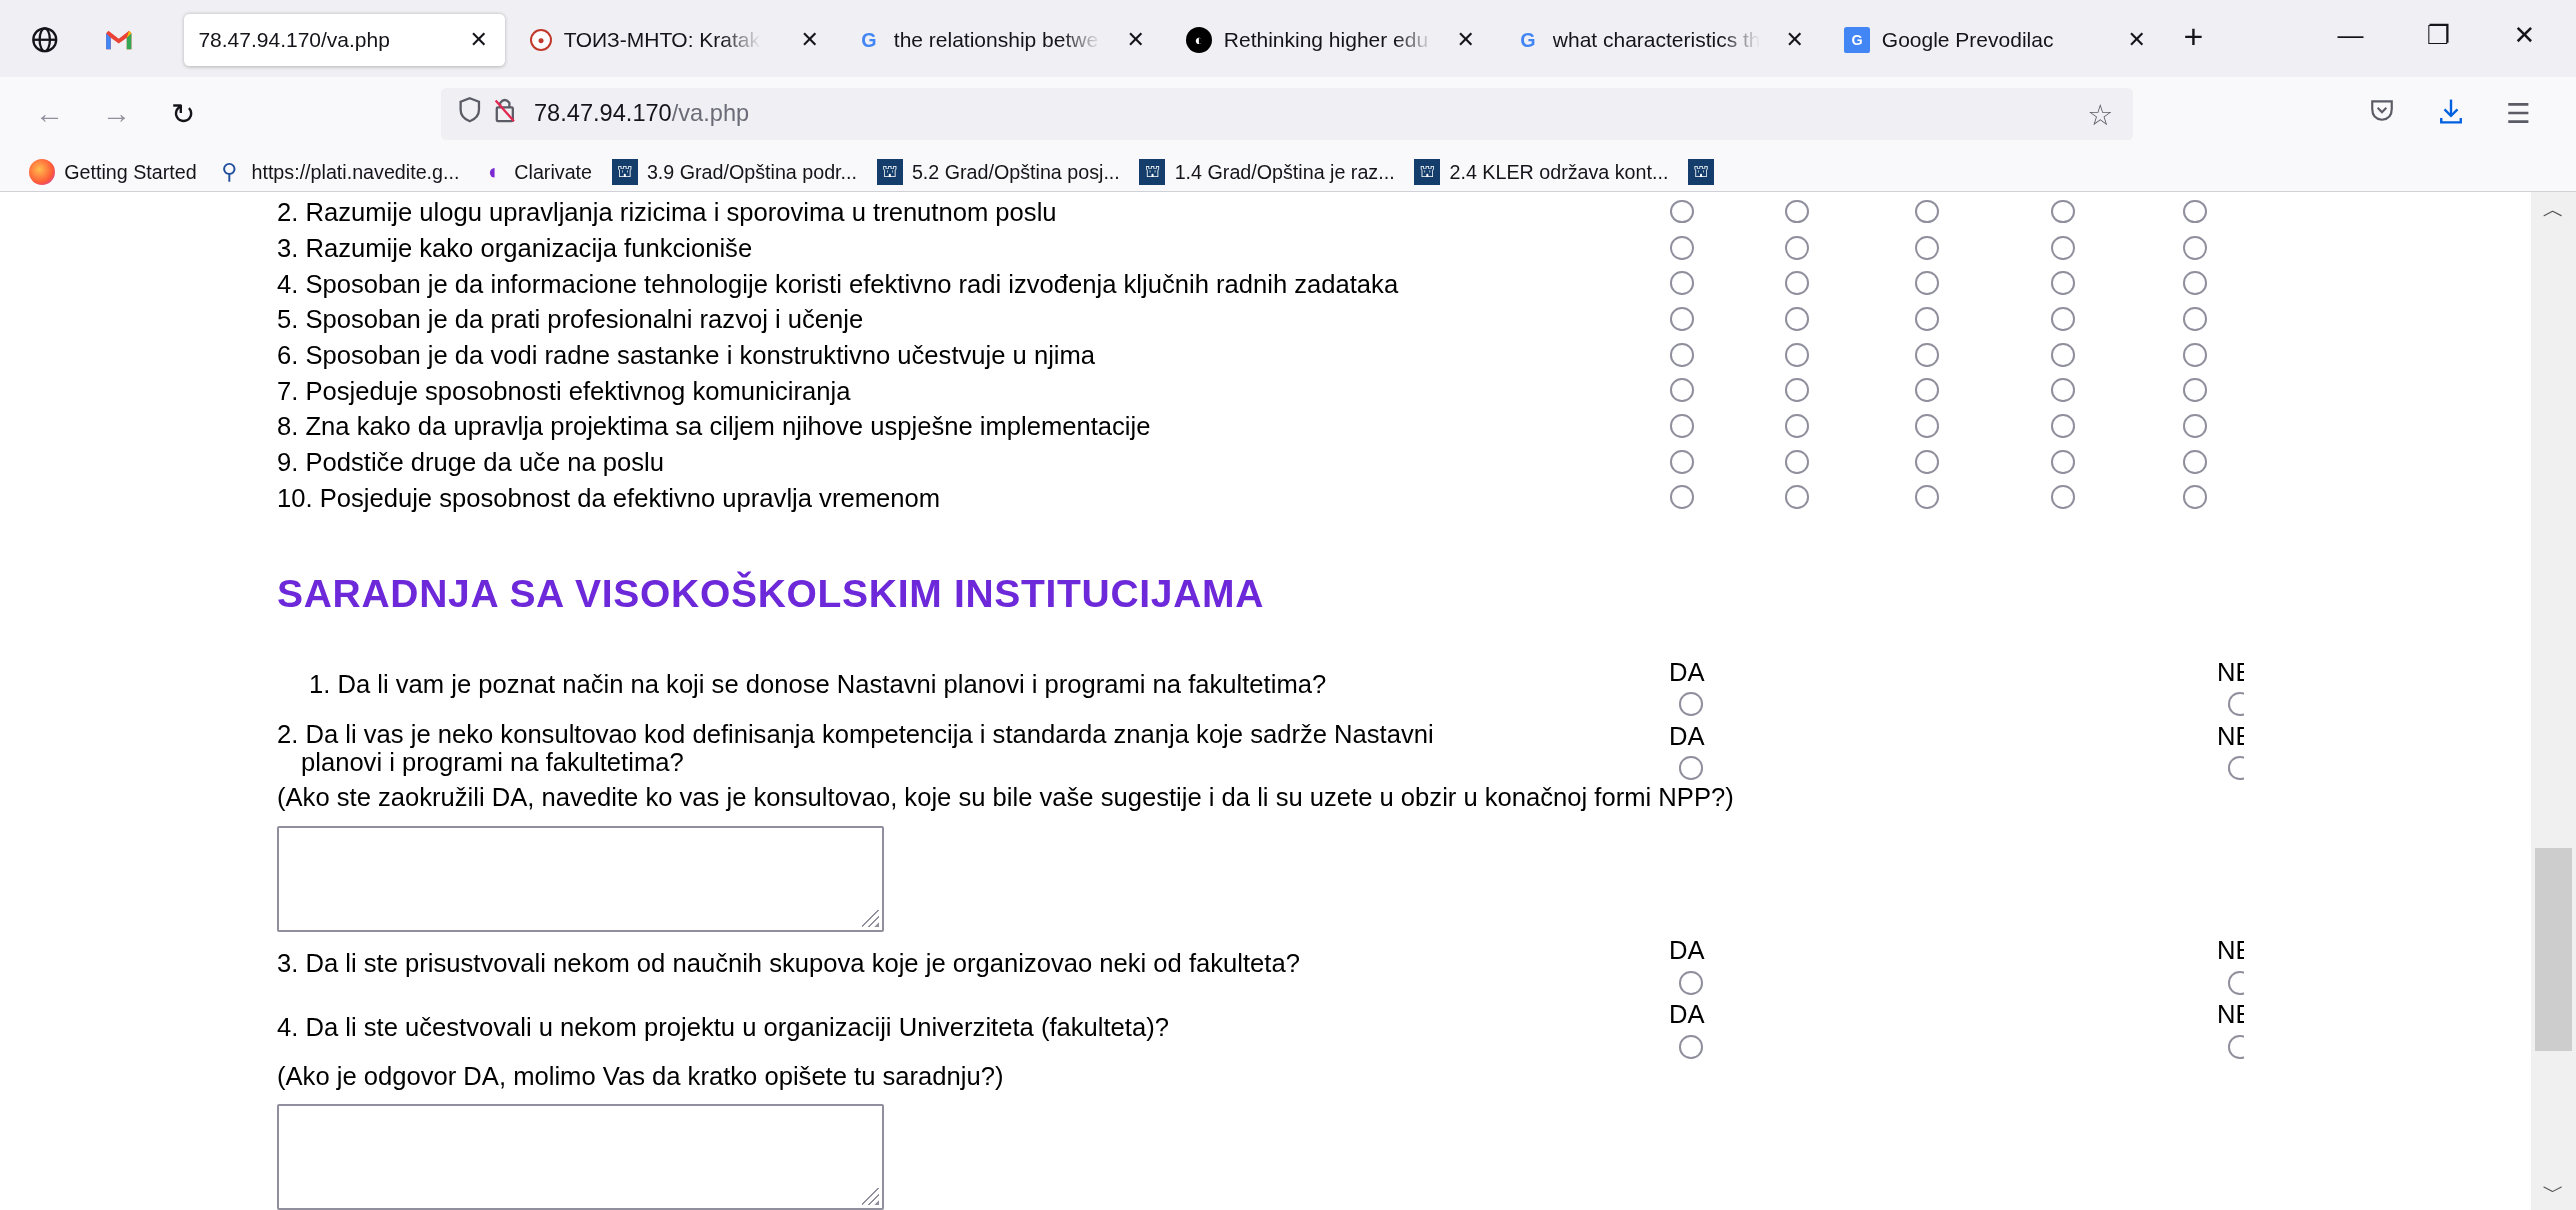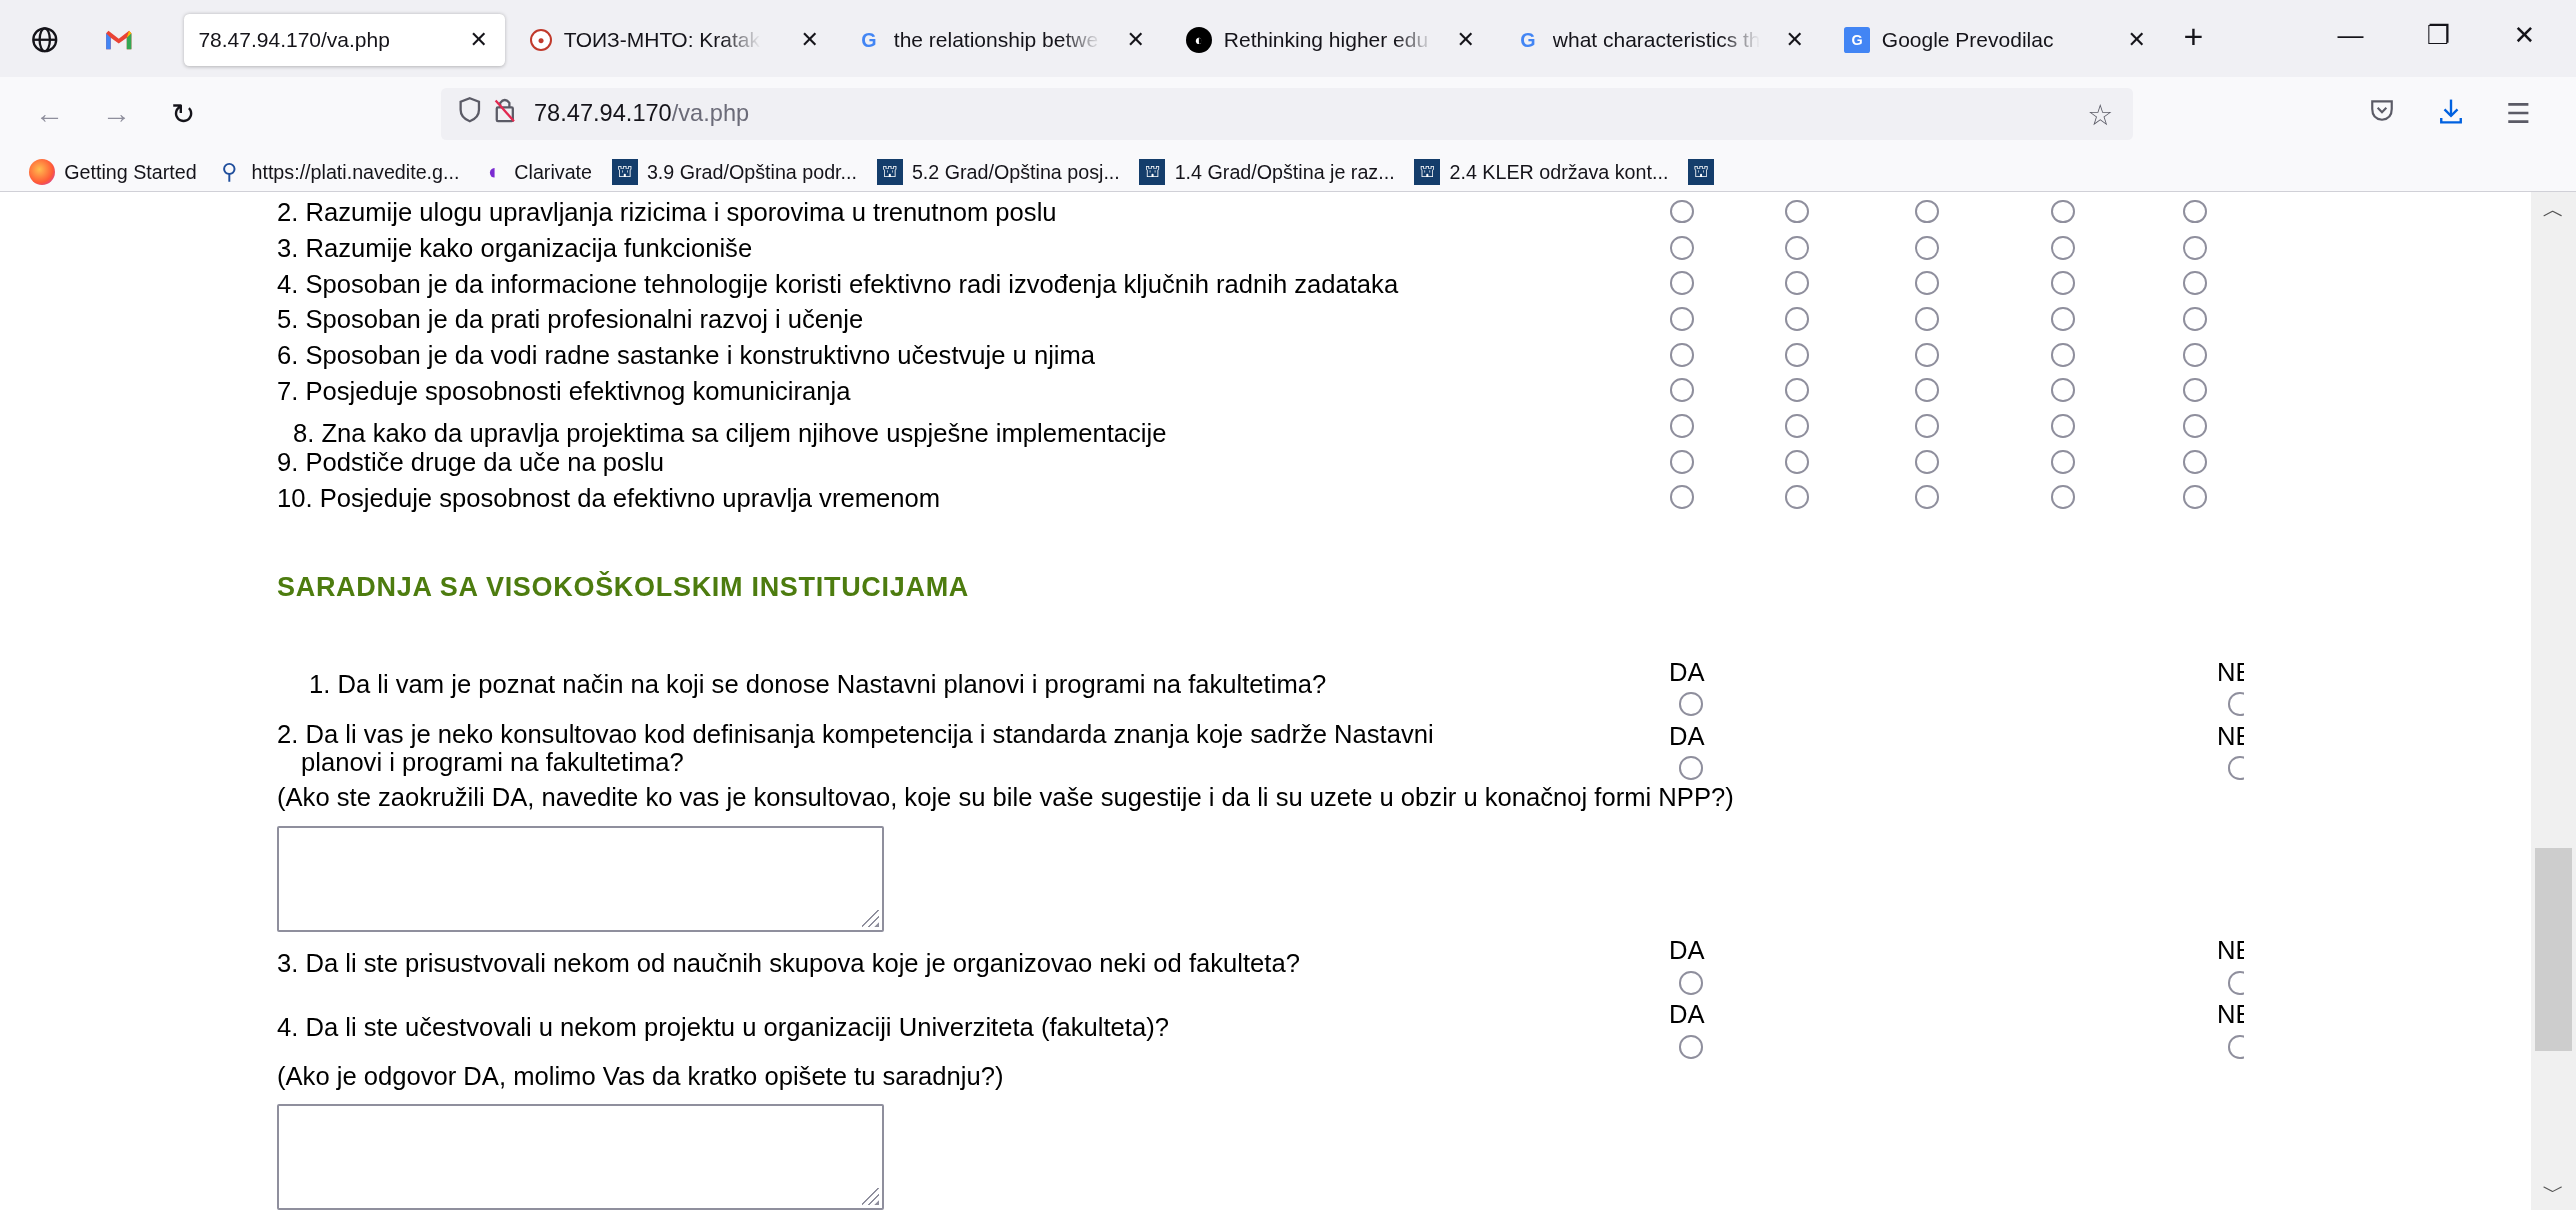--- a/index.html
+++ b/index.html
@@ -31,21 +31,21 @@
   
   .bookmarks { position: absolute; left: 0; top: 153px; width: 2576px; height: 39px; background: #f9f9fb; border-bottom: 1.3px solid #d0d0d7; display: flex; align-items: center; padding-left: 29px; }
   .bm { display: flex; align-items: center; font-size: 19.7px; color: #15141a; margin-right: 19.7px; white-space: nowrap; }
   .bm .bico { width: 26px; height: 26px; margin-right: 9.2px; display: inline-flex; align-items: center; justify-content: center; font-size: 17px; color: #fff; }
   .bm .bico.gov { background: #143d6b; }
 
   
   .content { position: absolute; left: 0; top: 192px; width: 2244px; height: 1018px; background: #fff; overflow: hidden; }
   .q-text { position: absolute; left: 277px; font-size: 25.6px; color: #000; white-space: nowrap; line-height: 30px; }
   .radio { position: absolute; width: 23.6px; height: 23.6px; border: 2px solid #8f8f9d; border-radius: 50%; background: #fff; }
-  .section-title { position: absolute; left: 277px; top: 380px; font-size: 27px; font-weight: bold; color: #4d7c0f; letter-spacing: 0.7px; white-space: nowrap; }
+  .section-title { position: absolute; left: 277px; top: 380px; font-size: 39px; font-weight: bold; color: #6d28d9; letter-spacing: 0.7px; white-space: nowrap; }
   .yn-label { position: absolute; font-size: 25.6px; color: #000; }
   .textarea { position: absolute; left: 277px; width: 607px; height: 106px; border: 2px solid #8f8f9d; border-radius: 2px; background: #fff; }
   .textarea .grip { position: absolute; right: 2.6px; bottom: 2.6px; width: 17px; height: 17px;
     background: linear-gradient(135deg, transparent 45%, #8f8f9d 46%, #8f8f9d 52%, transparent 53%, transparent 65%, #8f8f9d 66%, #8f8f9d 72%, transparent 73%, transparent 85%, #8f8f9d 86%); }
 
   
   .scrollbar { position: absolute; left: 2531px; top: 192px; width: 45px; height: 1018px; background: #f0f0f0; }
   .scroll-up, .scroll-down { position: absolute; left: 0; width: 45px; text-align: center; font-size: 22px; color: #555; }
   .scroll-up { top: 2.6px; }
   .scroll-down { bottom: 2.6px; }
@@ -216,21 +216,21 @@
       <div class="radio" style="left: 1785px; top: 151px;"></div>
       <div class="radio" style="left: 1915px; top: 151px;"></div>
       <div class="radio" style="left: 2051px; top: 151px;"></div>
       <div class="radio" style="left: 2183px; top: 151px;"></div>
       <div class="q-text" style="top: 184px;">7. Posjeduje sposobnosti efektivnog komuniciranja</div>
       <div class="radio" style="left: 1670px; top: 186px;"></div>
       <div class="radio" style="left: 1785px; top: 186px;"></div>
       <div class="radio" style="left: 1915px; top: 186px;"></div>
       <div class="radio" style="left: 2051px; top: 186px;"></div>
       <div class="radio" style="left: 2183px; top: 186px;"></div>
-      <div class="q-text" style="top: 226px; margin-left: 16px;">8. Zna kako da upravlja projektima sa ciljem njihove uspješne implementacije</div>
+      <div class="q-text" style="top: 219px;">8. Zna kako da upravlja projektima sa ciljem njihove uspješne implementacije</div>
       <div class="radio" style="left: 1670px; top: 222px;"></div>
       <div class="radio" style="left: 1785px; top: 222px;"></div>
       <div class="radio" style="left: 1915px; top: 222px;"></div>
       <div class="radio" style="left: 2051px; top: 222px;"></div>
       <div class="radio" style="left: 2183px; top: 222px;"></div>
       <div class="q-text" style="top: 255px;">9. Podstiče druge da uče na poslu</div>
       <div class="radio" style="left: 1670px; top: 258px;"></div>
       <div class="radio" style="left: 1785px; top: 258px;"></div>
       <div class="radio" style="left: 1915px; top: 258px;"></div>
       <div class="radio" style="left: 2051px; top: 258px;"></div>

